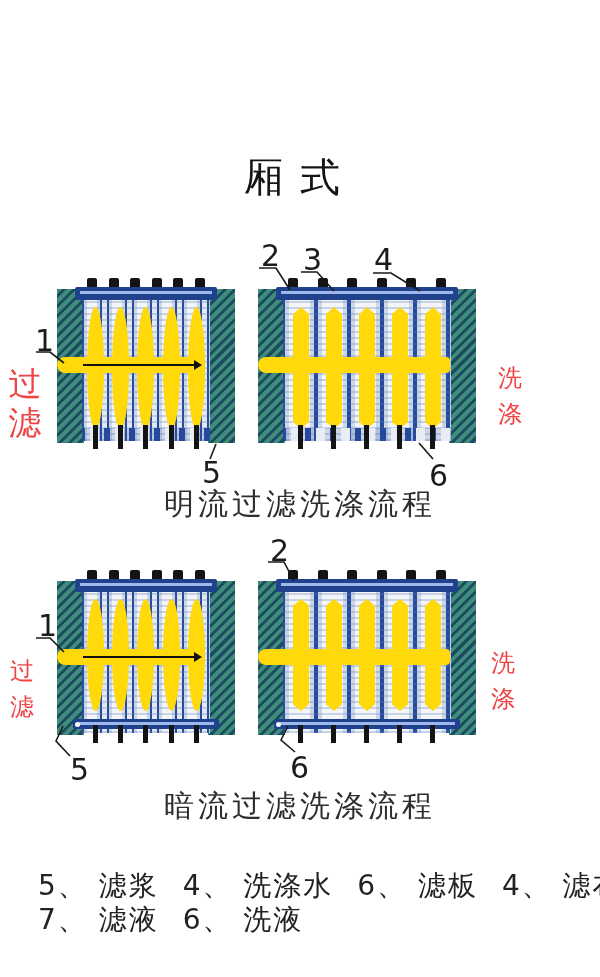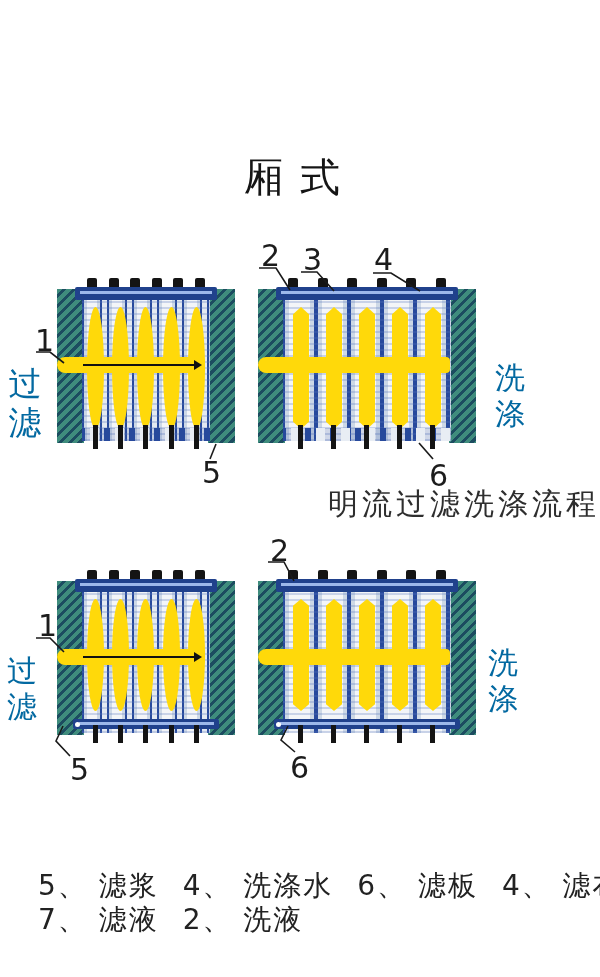--- a/index.html
+++ b/index.html
@@ -49,24 +49,24 @@
   .pC .spout,.pD .spout{top:148px;height:18px;}
 
   
   .pA{left:57px;top:285px;width:178px;height:158px;}
   .pB{left:258px;top:285px;width:218px;height:158px;}
   .pC{left:57px;top:577px;width:178px;height:158px;}
   .pD{left:258px;top:577px;width:218px;height:158px;}
 
   
   .callout{position:absolute;font-size:30px;color:#1c1c1c;z-index:10;}
-  .vlabel{position:absolute;font-size:33px;line-height:39px;width:36px;color:#0369a1;
+  .vlabel{position:absolute;font-size:33px;line-height:39px;width:36px;color:#ef4444;
           text-align:center;word-break:break-all;z-index:10;}
-  .vlabel.small{font-size:30px;line-height:36px;width:32px;}
-  .caption{position:absolute;left:0;width:600px;text-align:right;
+  .vlabel.small{font-size:24px;line-height:36px;width:32px;}
+  .caption{position:absolute;left:0;width:600px;text-align:center;
            font-size:30px;letter-spacing:4px;color:#2e2e2e;}
   .cap1{top:484px;} .cap2{top:786px;}
 
   .legend{position:absolute;left:38px;top:869px;font-size:28px;color:#222;line-height:34px;}
   .legend .row{white-space:nowrap;}
   .legend span{margin-right:15px;letter-spacing:2px;}
 
   .overlay{position:absolute;left:0;top:0;z-index:9;}
 </style>
 </head>
@@ -211,27 +211,28 @@
   <div class="callout" style="left:270px;top:533px">2</div>
   <div class="callout" style="left:70px;top:752px">5</div>
   <div class="callout" style="left:290px;top:750px">6</div>
 
   <div class="vlabel" style="left:7px;top:364px">过滤</div>
   <div class="vlabel small" style="left:494px;top:360px">洗涤</div>
   <div class="vlabel small" style="left:6px;top:653px">过滤</div>
   <div class="vlabel small" style="left:487px;top:645px">洗涤</div>
 
   <div class="caption cap1">明流过滤洗涤流程</div>
+  <div class="caption cap2">暗流过滤洗涤流程</div>
 
   <div class="legend">
     <div class="row">
       <span>5、 滤浆</span>
       <span>4、 洗涤水</span>
       <span>6、 滤板</span>
       <span>4、 滤布</span>
     </div>
     <div class="row">
       <span>7、 滤液</span>
-      <span>2、 洗液</span>
+      <span>6、 洗液</span>
     </div>
   </div>
 
 </div>
 
 </body></html>

